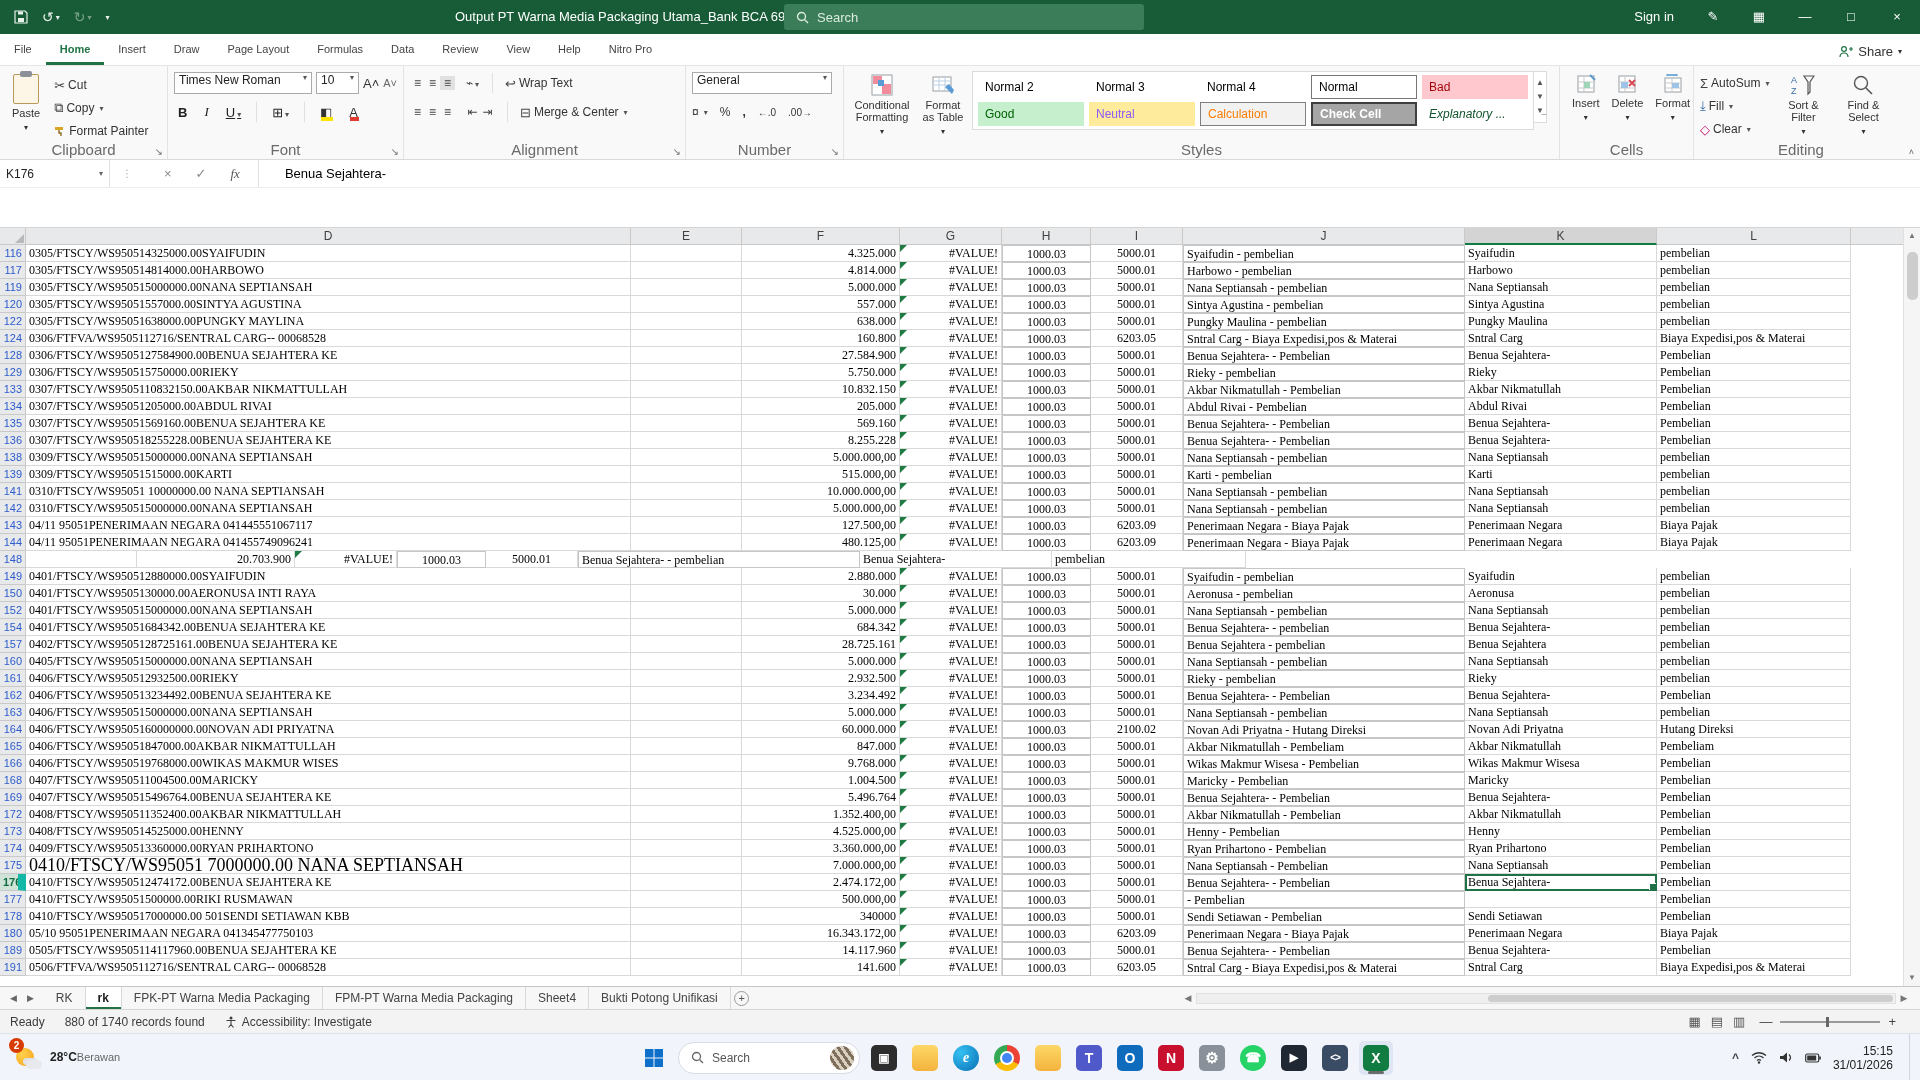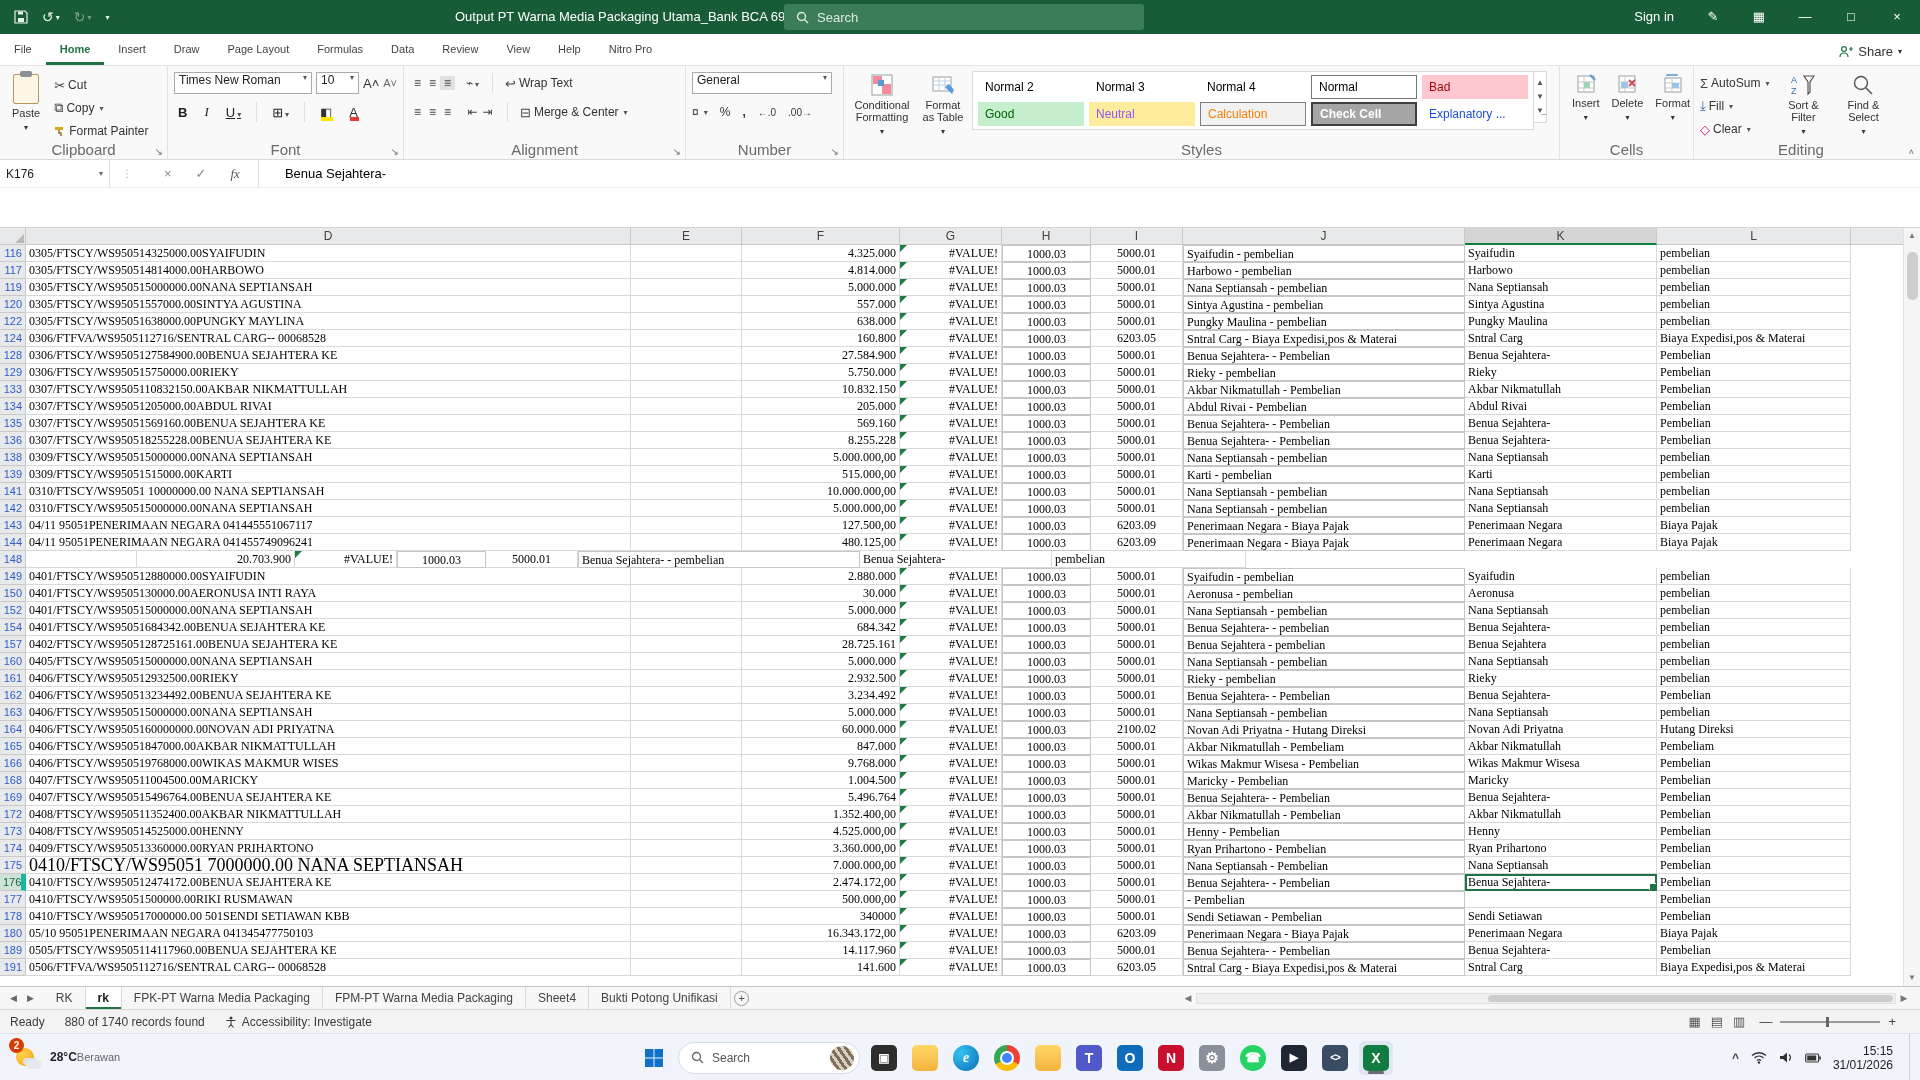--- a/index.html
+++ b/index.html
@@ -46,21 +46,21 @@
 .alico{display:inline-block;width:15px;font-size:12px;color:#444;cursor:pointer;text-align:center}
 
 .stylegal{display:grid;grid-template-columns:repeat(5,106px);grid-template-rows:24px 24px;gap:3px 5px;background:#fff;border:1px solid #dcdcdc;padding:3px 5px}
 .style-chip{font-size:12px;display:flex;align-items:center;padding:0 7px;cursor:pointer;white-space:nowrap;overflow:hidden;color:#000;background:#fff}
 .style-chip.normal{border:1px solid #767676}
 .style-chip.bad{background:#ffc7ce;color:#9c0006}
 .style-chip.good{background:#c6efce;color:#006100}
 .style-chip.neutral{background:#ffeb9c;color:#8b5cf6}
 .style-chip.calculation{background:#f2f2f2;color:#fa7d00;border:1px solid #7f7f7f}
 .style-chip.check{background:#a5a5a5;color:#fff;border:2px solid #3f3f3f;font-weight:700}
-.style-chip.explanatory{color:#1d4ed8;}
+.style-chip.explanatory{color:#14532d;font-style:italic}
 .galnav{display:flex;flex-direction:column;justify-content:space-between;padding:4px 2px;border:1px solid #dcdcdc;border-left:none;background:#fff}
 .galnav span{font-size:8px;color:#555;cursor:pointer;text-align:center;line-height:14px}
 
 .stack{display:flex;flex-direction:column;justify-content:flex-start;gap:3px;font-size:12px;color:#333}
 .stack .sbtn{height:20px}
 .ribbon-collapse{position:absolute;right:6px;bottom:2px;font-size:9px;color:#666;cursor:pointer}
 
 
 .fbar{position:absolute;top:160px;left:0;width:1920px;height:68px;background:#fff;border-bottom:1px solid #d4d4d4}
 .fbar-row{display:flex;align-items:stretch;height:28px;border-bottom:1px solid #eee}
@@ -75,21 +75,21 @@
 .ghead{position:absolute;top:228px;left:0;width:1903px;height:17px;display:flex;background:#e8e9eb}
 .corner{width:26px;border-right:1px solid #c9c9c9;border-bottom:1px solid #c9c9c9;position:relative;background:#e8e9eb;cursor:pointer}
 .corner::after{content:"";position:absolute;right:1px;bottom:1px;border-bottom:9px solid #b9b9b9;border-left:9px solid transparent}
 .gh{font-size:12px;color:#414141;display:flex;align-items:center;justify-content:center;border-right:1px solid #c9c9c9;border-bottom:1px solid #c9c9c9;cursor:pointer}
 .gh.sel{background:#d4d4d4;border-bottom:2px solid #107c41}
 .ghfill{flex:1;border-bottom:1px solid #c9c9c9}
 .grid{position:absolute;top:245px;left:0;width:1903px;height:731px;overflow:hidden;background:#fff}
 .grow{display:flex;height:17px}
 .gc{border-right:1px solid #d9d9d9;border-bottom:1px solid #d9d9d9;font-family:"Liberation Serif","DejaVu Serif",serif;font-size:12px;color:#000;white-space:nowrap;overflow:hidden;line-height:16px;padding:0 3px;cursor:cell;position:relative}
 .rh{font-family:"Liberation Sans",sans-serif;font-size:11px;color:#2d5ccc;background:#e8e9eb;border-right:1px solid #c9c9c9;border-bottom:1px solid #c9c9c9;text-align:right;padding-right:3px;cursor:pointer}
-.rh.sel{background:#cfe3d8;color:#0f6b3c;font-weight:400;border-right:5px solid #14b8a6}
+.rh.sel{background:#cfe3d8;color:#0f6b3c;font-weight:700;border-right:8px solid #14b8a6}
 .c-rh{width:26px;flex:none}.c-d{width:605px;flex:none}.c-e{width:111px;flex:none}.c-f{width:158px;flex:none}
 .c-g{width:102px;flex:none}.c-h{width:89px;flex:none}.c-i{width:92px;flex:none}.c-j{width:282px;flex:none}
 .c-k{width:192px;flex:none}.c-l{width:194px;flex:none}.c-fill{flex:1;border:none}
 .al{text-align:left}.ar{text-align:right}.ac{text-align:center}
 .big{font-size:18px}
 .gc.c-h,.gc.c-j{border:1px solid #c6c6c6}
 .err::before{content:"";position:absolute;left:0;top:0;border-top:7px solid #1f7a44;border-right:7px solid transparent}
 .active-cell{outline:2px solid #1f7246;outline-offset:-2px;z-index:3}
 .active-cell::after{content:"";position:absolute;right:-1px;bottom:-1px;width:6px;height:6px;background:#1f7246;border:1px solid #fff;z-index:4}
 

